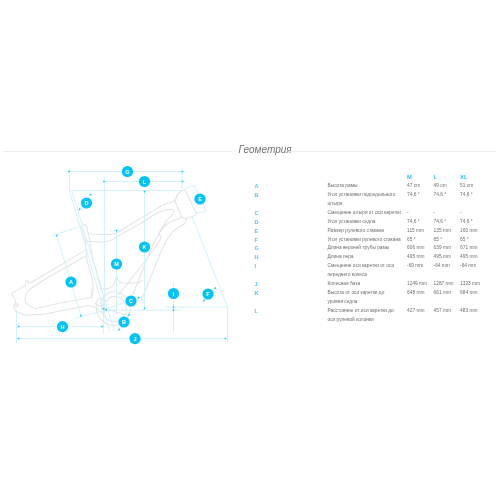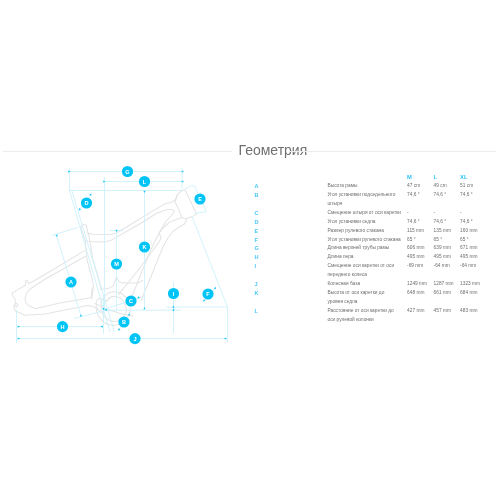--- a/index.html
+++ b/index.html
@@ -2,21 +2,21 @@
 <html><head>
 <meta charset="utf-8">
 <style>
   html,body{margin:0;padding:0;}
   body{width:500px;height:500px;background:#fff;font-family:"Liberation Sans",sans-serif;overflow:hidden;}
   .wrap{position:relative;width:500px;height:500px;}
   .section-head{position:absolute;left:0;top:145px;width:500px;height:12px;}
   .rule{position:absolute;height:1px;background:#ebecec;top:6px;}
   .rule.left{left:3px;width:229px;}
   .rule.right{left:290px;width:206px;}
-  .sec-title{position:absolute;left:238.5px;top:-1px;font-size:14px;color:#6f7072;white-space:nowrap;line-height:12px;}
+  .sec-title{position:absolute;left:238.5px;top:-1px;font-size:10px;color:#6f7072;white-space:nowrap;line-height:12px;font-style:italic;}
   .diagram{position:absolute;left:0px;top:0px;width:250px;height:360px;}
   .table{position:absolute;left:254.5px;top:173px;width:246px;}
   .t-head{display:flex;height:8.93px;}
   .t-head .sp{width:152.58px;}
   .t-head .sz{width:26.5px;color:#29c3f4;font-weight:bold;font-size:5.8px;line-height:8.93px;}
   .t-row{display:flex;}
   .t-letter{width:73px;color:#49c8f5;font-weight:bold;font-size:5.6px;line-height:8.93px;flex:0 0 73px;}
   .t-name{width:73.58px;flex:0 0 73.58px;margin-right:6px;font-size:4.8px;line-height:8.93px;color:#6d6e71;}
   .t-vals{display:flex;}
   .t-val{width:26.5px;flex:0 0 26.5px;font-size:4.8px;line-height:8.93px;color:#6d6e71;}

